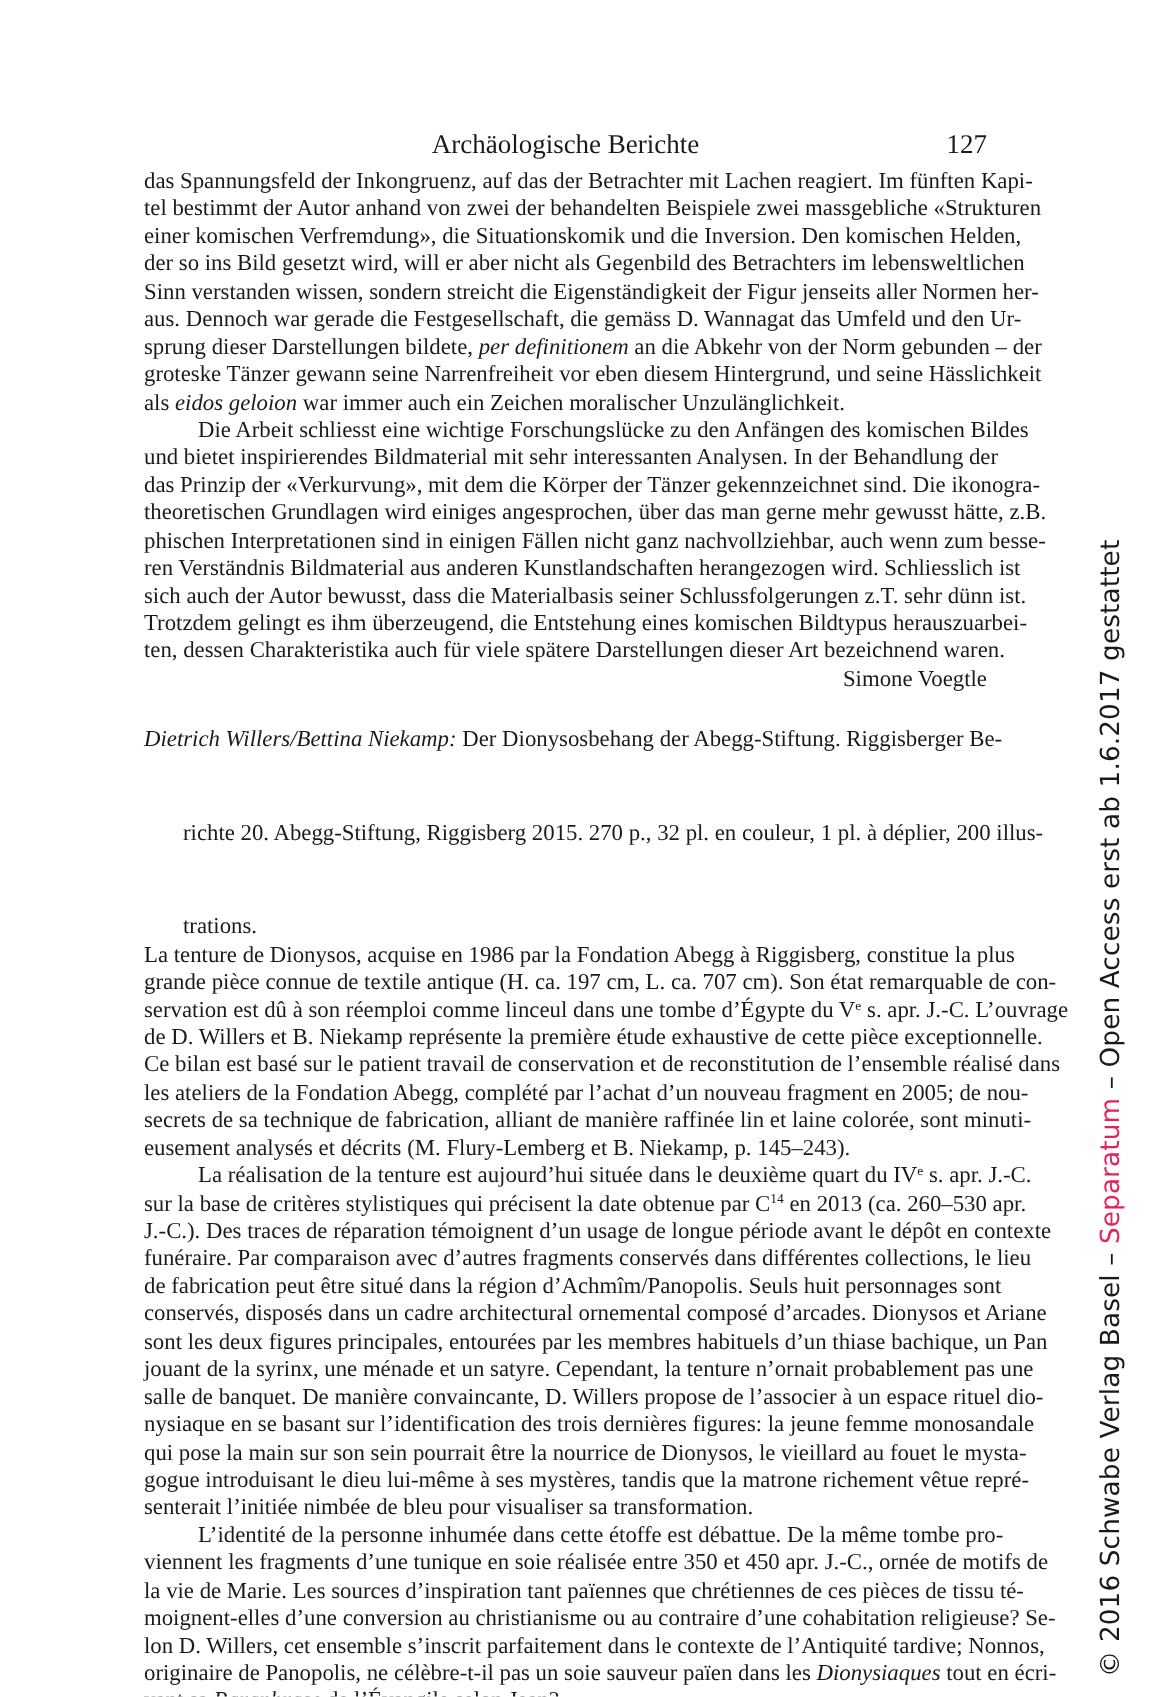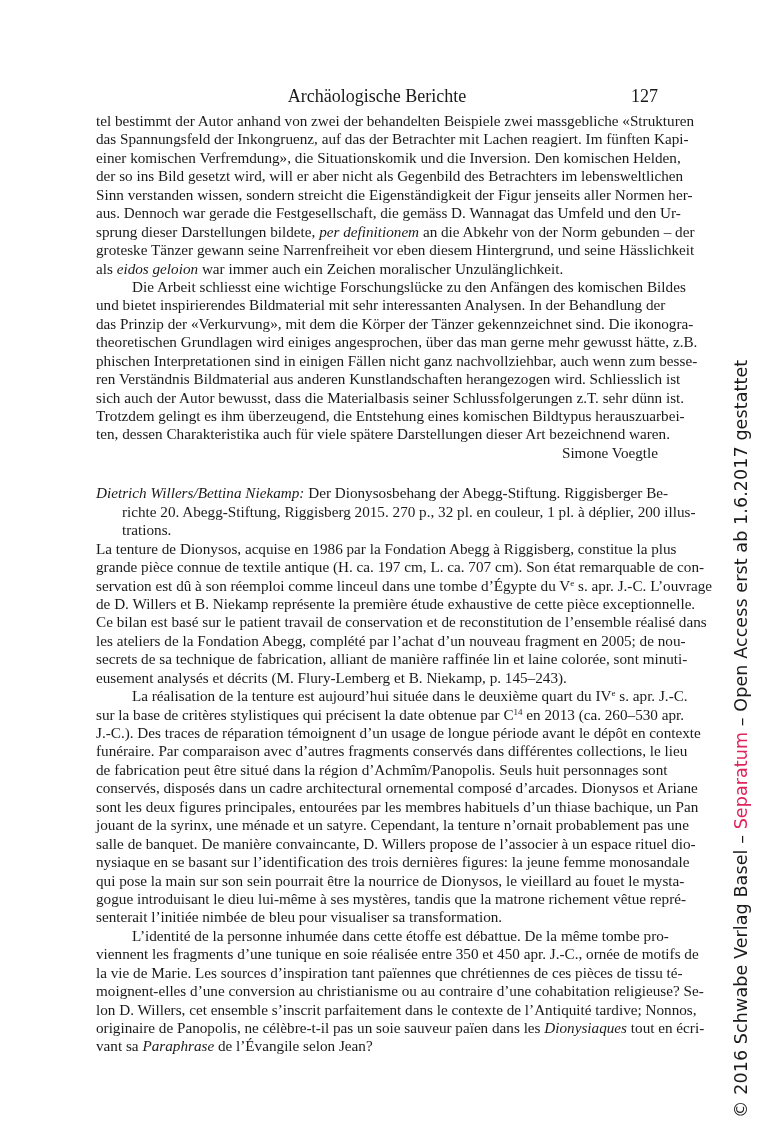--- a/index.html
+++ b/index.html
@@ -18,21 +18,21 @@
   .column {
     position: absolute; left: 96px; top: 112px; width: 562px;
     font-size: 15.2px; line-height: 18.45px;
   }
   .line {
     display: block; white-space: nowrap; text-align: justify;
     text-align-last: justify; height: 18.45px;
   }
   .line.last { text-align-last: left; }
   .line.indent { padding-left: 36px; }
-  .line.hang { padding-left: 26px; }
+  .line.hang { padding-left: 26px; margin-top: 44px; }
   .line.right { text-align: right; text-align-last: right; }
   .gap { height: 22px; }
   i { font-style: italic; }
   b { font-weight: normal; }
   sup { font-size: 9px; vertical-align: 5px; line-height: 0; }
   .sidebar {
     position: absolute; left: 731px; top: 1118px;
     transform-origin: 0 0; transform: rotate(-90deg);
     font-family: "DejaVu Sans", "Liberation Sans", sans-serif;
     font-size: 17.5px; white-space: nowrap; color: #1a1a1a;
@@ -46,22 +46,22 @@
 <div class="page">
 
   <div class="running-head">
     <span class="running-title">Archäologische Berichte</span>
     <span class="page-number">127</span>
   </div>
 
   <div class="column">
 
     <div>
+      <span class="line">das Spannungsfeld der Inkongruenz, auf das der Betrachter mit Lachen reagiert. Im fünften Kapi-</span>
       <span class="line">tel bestimmt der Autor anhand von zwei der behandelten Beispiele zwei massgebliche «Strukturen</span>
-      <span class="line">das Spannungsfeld der Inkongruenz, auf das der Betrachter mit Lachen reagiert. Im fünften Kapi-</span>
       <span class="line">einer komischen Verfremdung», die Situationskomik und die Inversion. Den komischen Helden,</span>
       <span class="line">der so ins Bild gesetzt wird, will er aber nicht als Gegenbild des Betrachters im lebensweltlichen</span>
       <span class="line">Sinn verstanden wissen, sondern streicht die Eigenständigkeit der Figur jenseits aller Normen her-</span>
       <span class="line">aus. Dennoch war gerade die Festgesellschaft, die gemäss D. Wannagat das Umfeld und den Ur-</span>
       <span class="line"><span>sprung dieser Darstellungen bildete, </span><i>per definitionem</i><span> an die Abkehr von der Norm gebunden – der</span></span>
       <span class="line">groteske Tänzer gewann seine Narrenfreiheit vor eben diesem Hintergrund, und seine Hässlichkeit</span>
       <span class="line last"><span>als </span><i>eidos geloion</i><span> war immer auch ein Zeichen moralischer Unzulänglichkeit.</span></span>
 
       <span class="line indent">Die Arbeit schliesst eine wichtige Forschungslücke zu den Anfängen des komischen Bildes</span>
       <span class="line">und bietet inspirierendes Bildmaterial mit sehr interessanten Analysen. In der Behandlung der</span>

